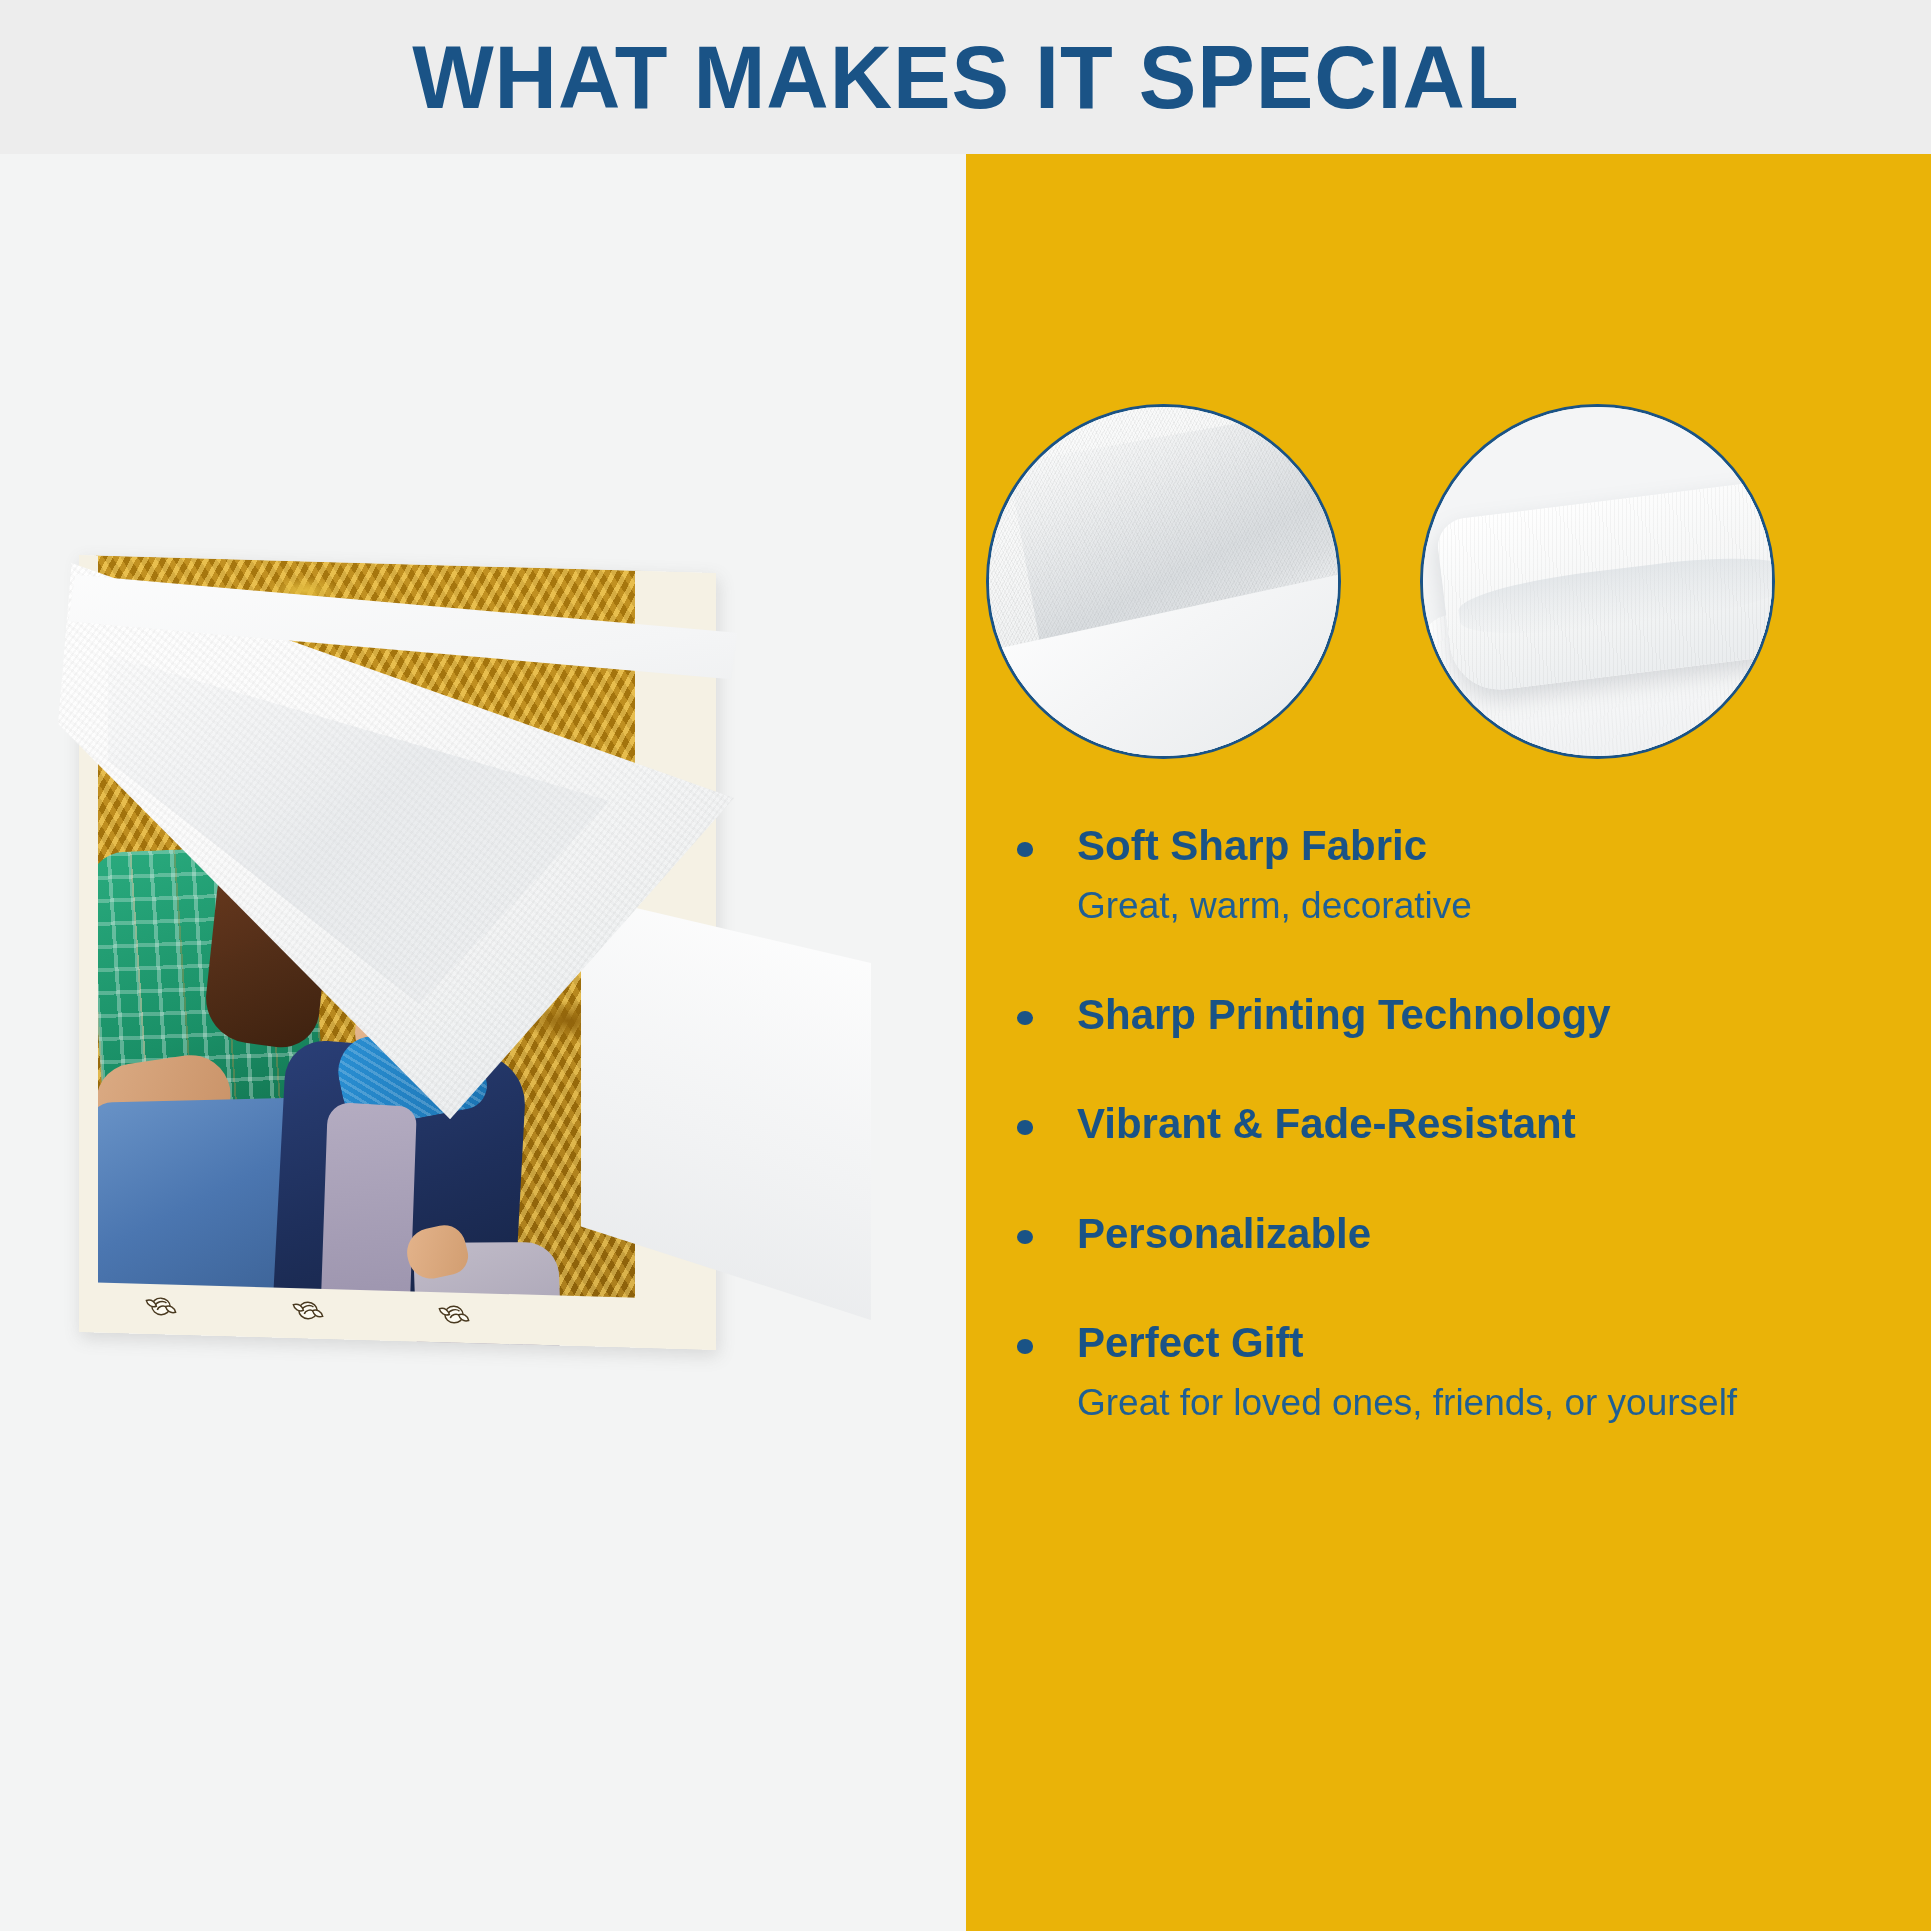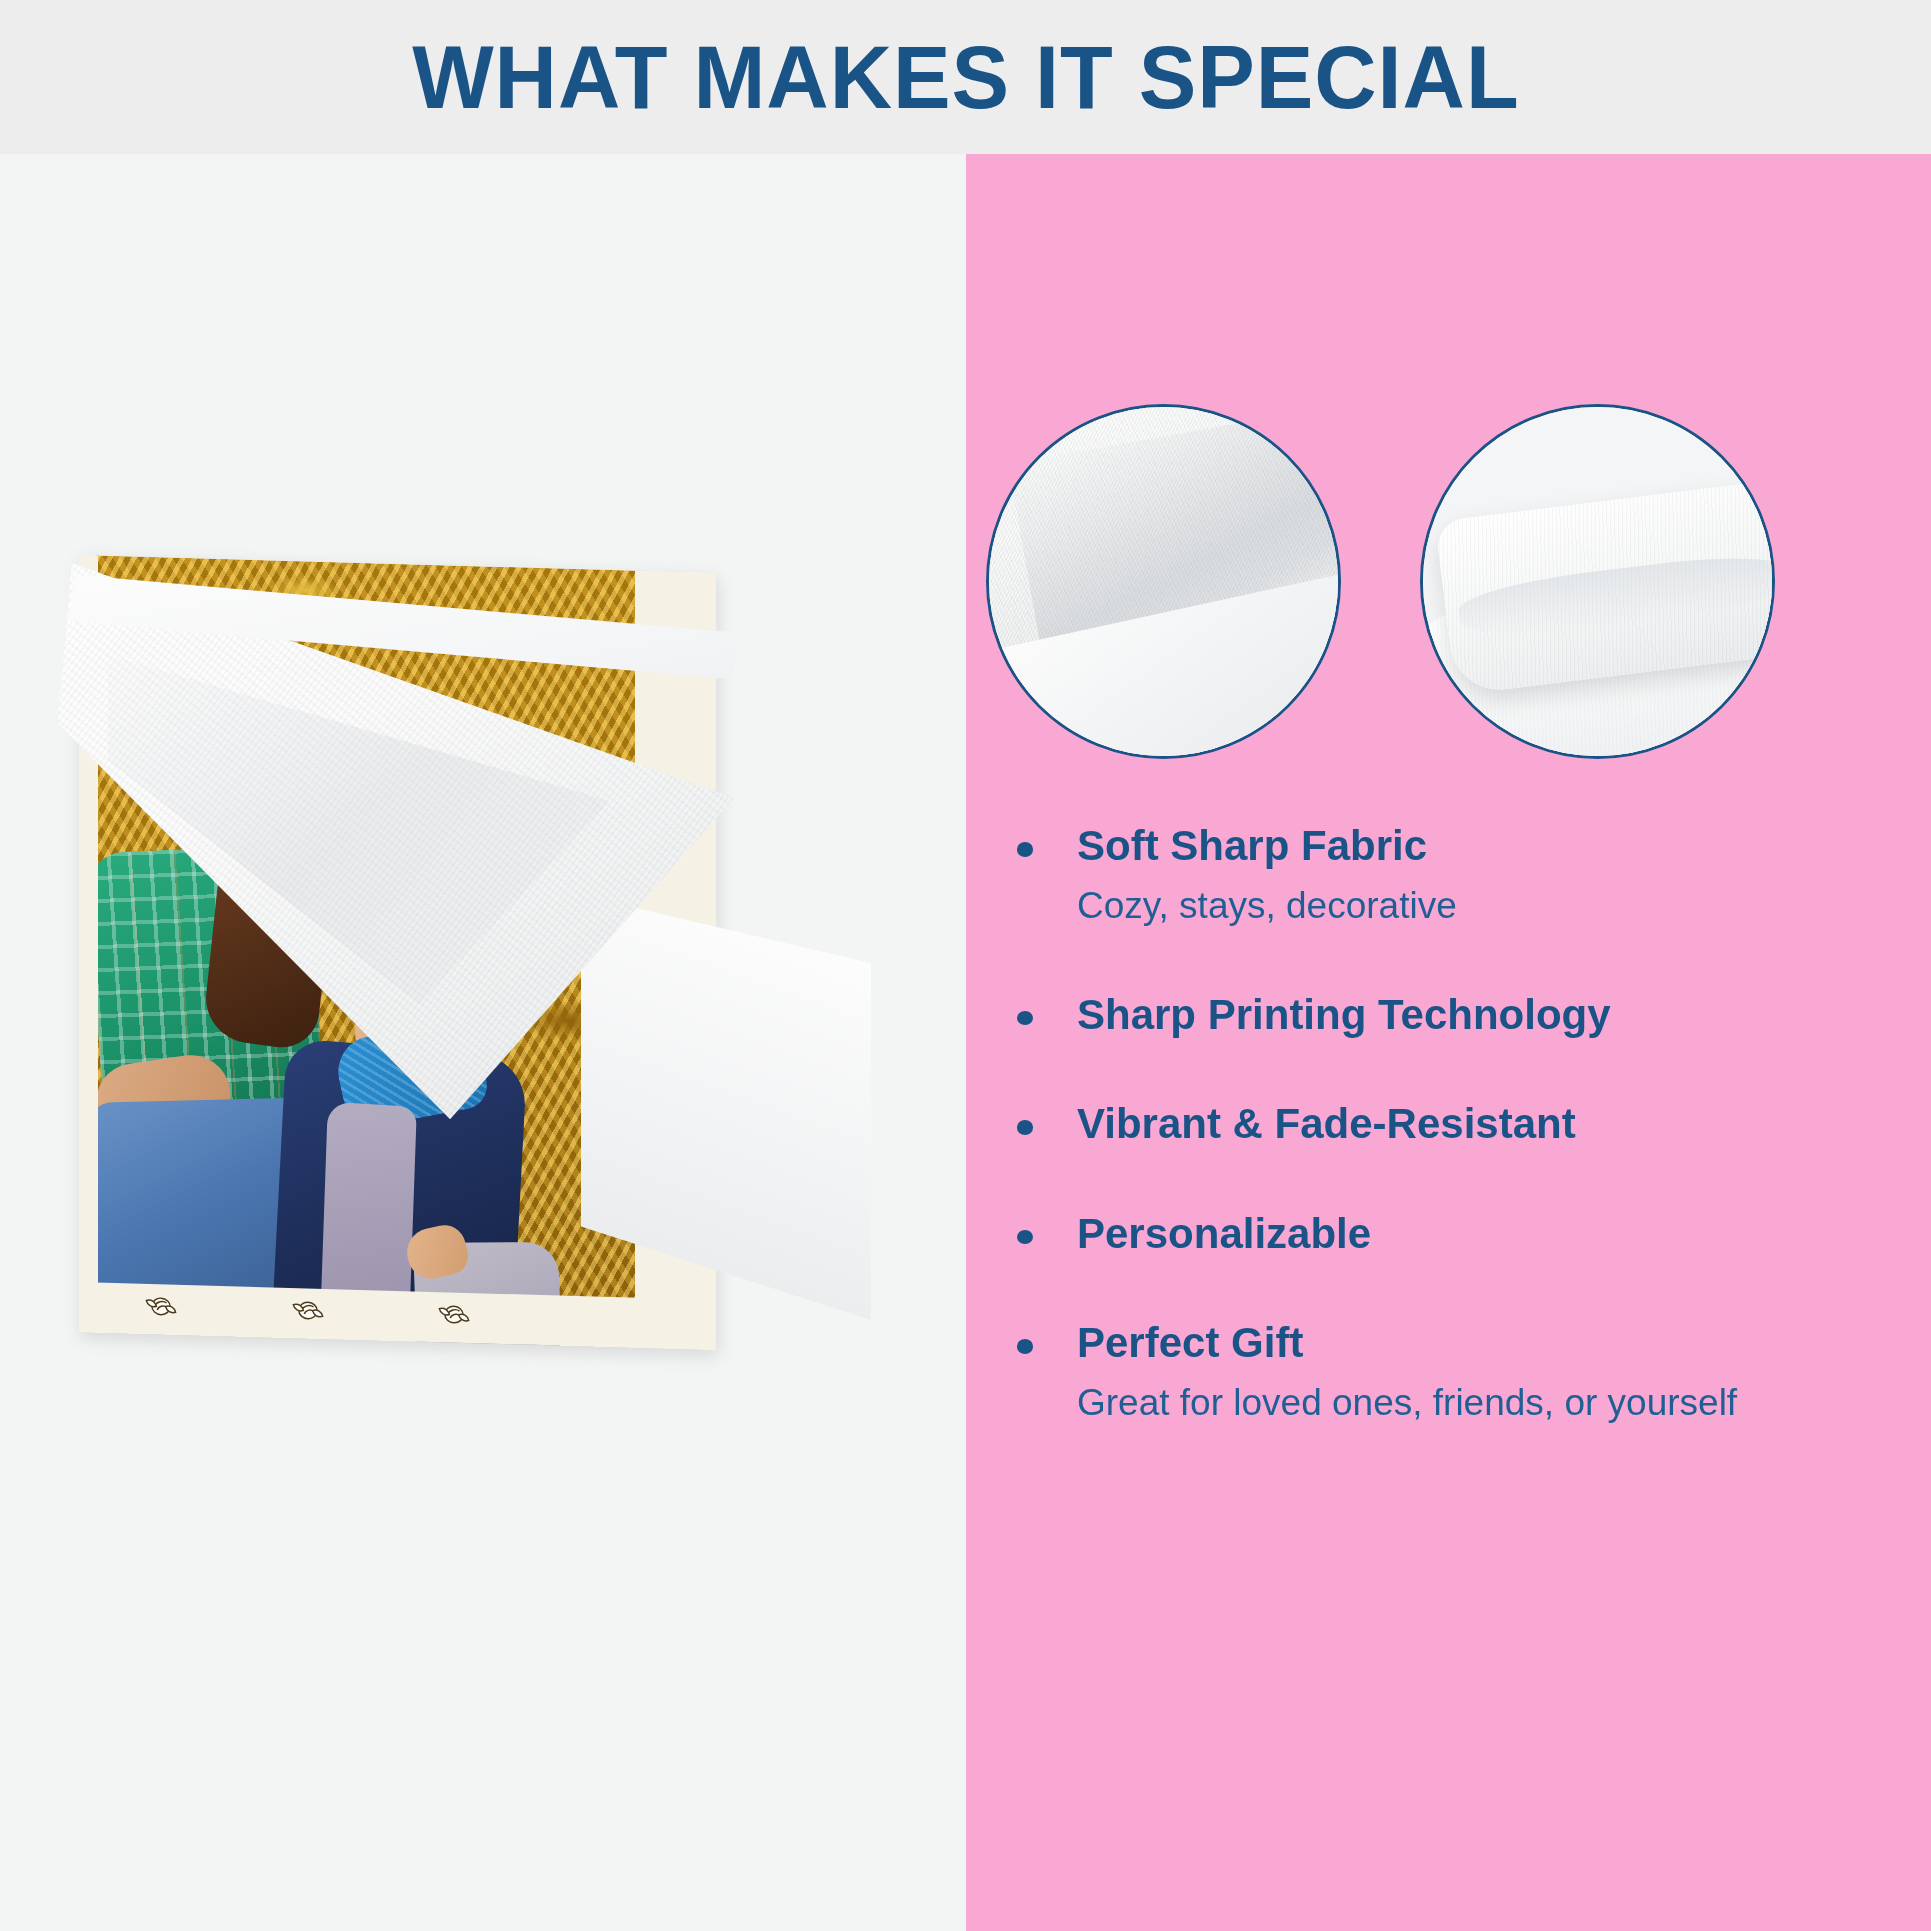--- a/index.html
+++ b/index.html
@@ -3,21 +3,21 @@
 <meta charset="utf-8">
 <title>What Makes It Special</title>
 <style>
   * { box-sizing: border-box; margin: 0; padding: 0; }
   html, body {
     width: 1931px; height: 1931px;
     font-family: "Liberation Sans", sans-serif;
     background: #f3f4f4;
     overflow: hidden;
   }
-  .page { position: relative; width: 1931px; height: 1931px; background: #f9a8d4; }
+  .page { position: relative; width: 1931px; height: 1931px; background: #eab308; }
 
   
   .header-band {
     position: absolute; left: 0; top: 0; width: 1931px; height: 154px;
     background: #ededed;
     display: flex; align-items: center; justify-content: center;
   }
   .header-title {
     font-size: 89px;
     font-weight: 700;
@@ -397,21 +397,21 @@
     <div class="fold-slab2"></div>
     <div class="fold-slab"></div>
     <div class="fold-lip"></div>
   </div>
 
   <div class="features">
 
     <div class="feature">
       <span class="bullet"></span>
       <div class="f-title">Soft Sharp Fabric</div>
-      <div class="f-desc">Cozy, stays, decorative</div>
+      <div class="f-desc">Great, warm, decorative</div>
     </div>
 
     <div class="feature">
       <span class="bullet"></span>
       <div class="f-title">Sharp Printing Technology</div>
     </div>
 
     <div class="feature">
       <span class="bullet"></span>
       <div class="f-title">Vibrant &amp; Fade-Resistant</div>

